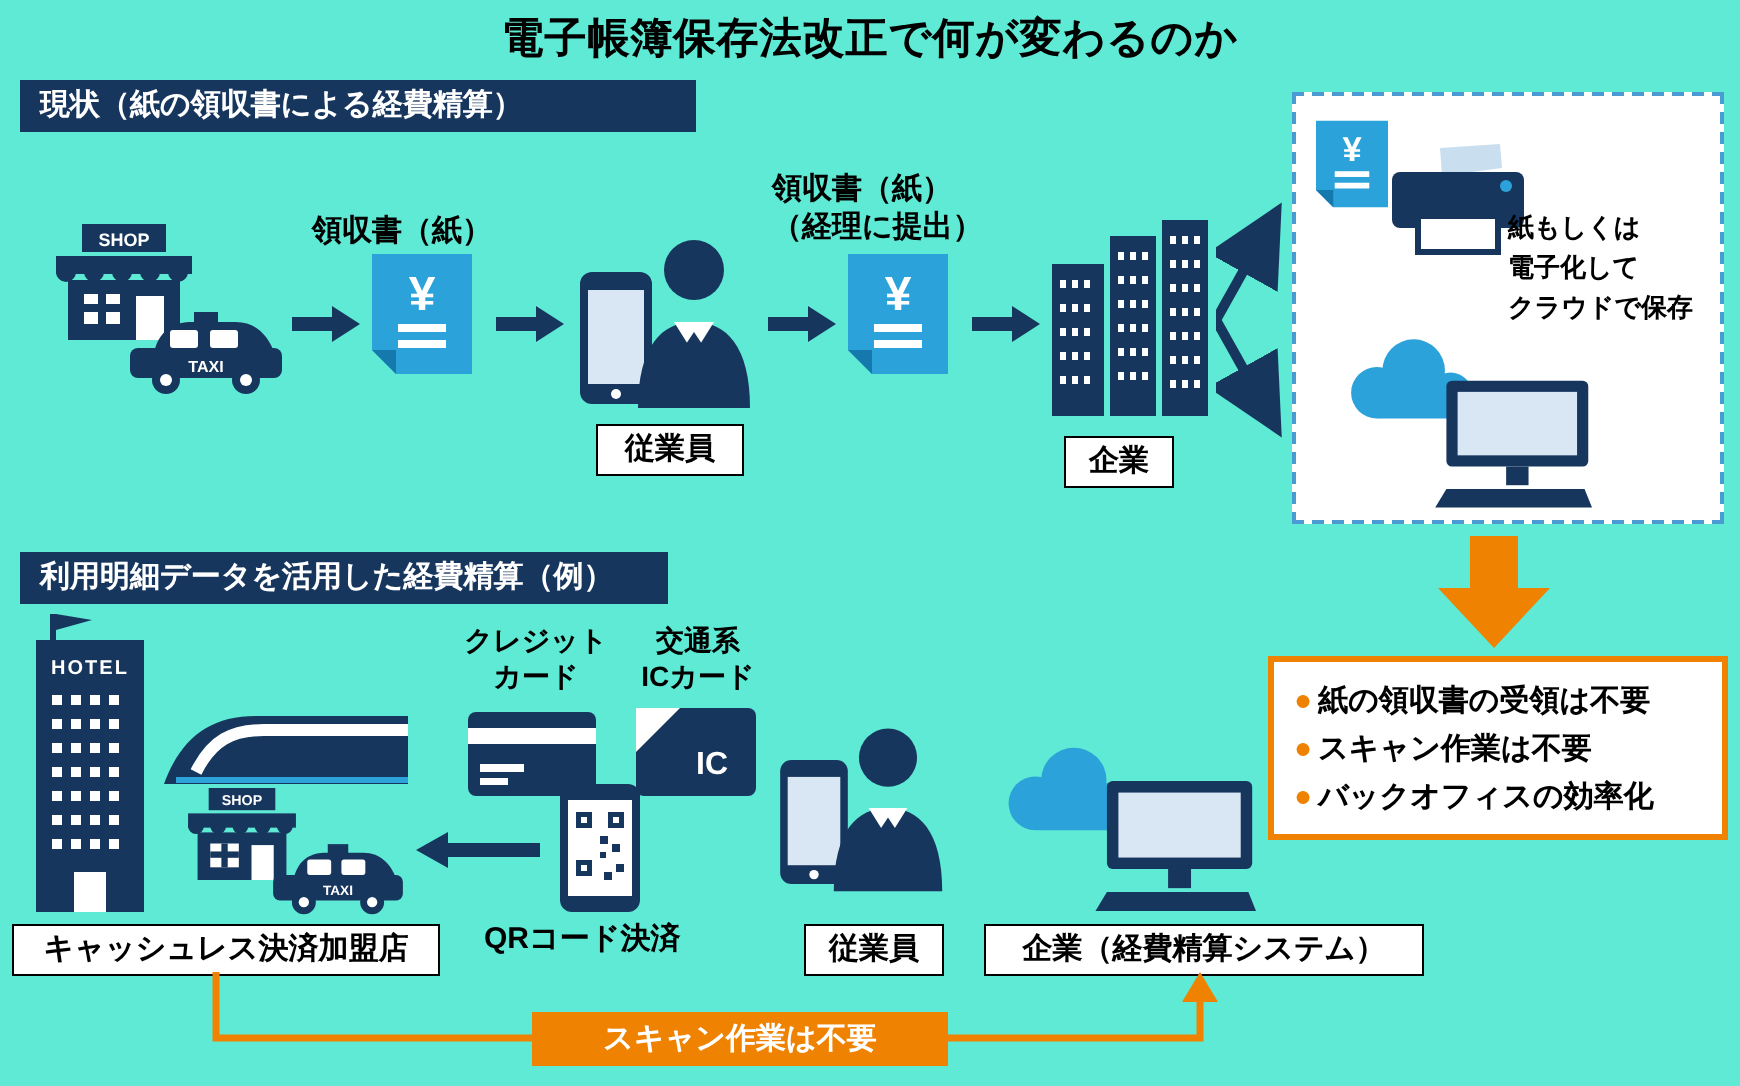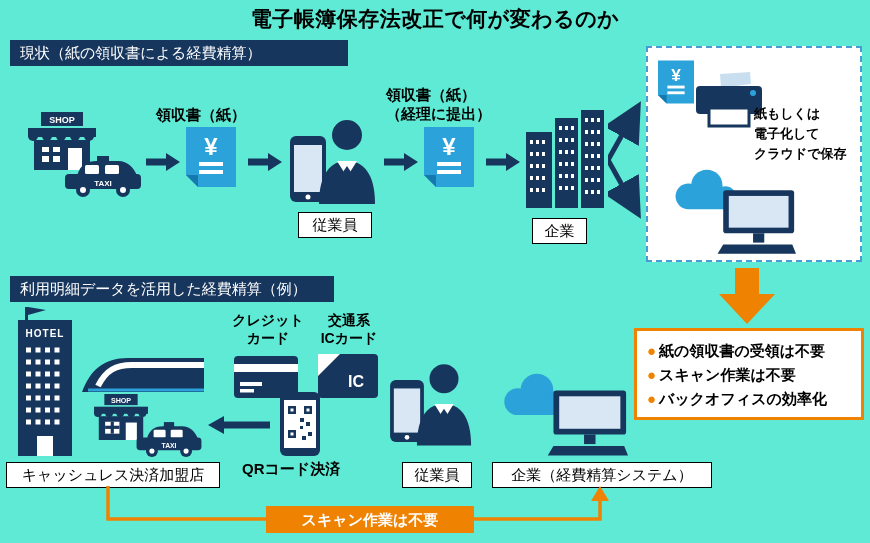--- a/index.html
+++ b/index.html
@@ -2,26 +2,26 @@
 <html><head>
 <meta charset="utf-8">
 <style>
   html,body{margin:0;padding:0;background:#fff}
   .canvas{position:relative;width:870px;height:543px;background:#5eead4;overflow:hidden;
           font-family:"Liberation Sans","DejaVu Sans",sans-serif;color:#000}
   .abs{position:absolute}
   svg{display:block}
   svg text{font-family:inherit}
   .title{top:5px;left:0;width:100%;text-align:center;font-size:21px;font-weight:bold;letter-spacing:.5px}
-  .sechdr{background:#17365d;color:#fff;font-size:15px;font-weight:normal;line-height:26px;height:26px;
+  .sechdr{background:#17365d;color:#fff;font-size:15px;font-weight:bold;line-height:26px;height:26px;
           padding-left:10px;box-sizing:border-box}
   .lbl{font-size:15px;font-weight:bold;text-align:left}
   .lbl-sm{font-size:14px;font-weight:bold;text-align:center}
   .preline{white-space:pre-line;line-height:1.25}
-  .tagbox{border:1px solid #000;background:#fff;font-size:15px;font-weight:normal;text-align:center;
+  .tagbox{border:1px solid #000;background:#fff;font-size:15px;font-weight:bold;text-align:center;
           line-height:22px;padding:1px 2px;box-sizing:border-box}
   .dashedbox{border:2px dashed #4a9bd4;box-sizing:border-box;background:#fff}
   .orangebox{border:3px solid #ef8200;box-sizing:border-box;padding:8px 10px;background:#fff}
   .orangebox .item{font-size:15px;font-weight:bold;line-height:24px;white-space:nowrap}
   .orangebox .blt{color:#ef8200;margin-right:3px}
   .note{font-size:13px;font-weight:bold;line-height:1.55}
   .sendlbl{background:#ef8200;color:#fff;font-size:15px;font-weight:bold;text-align:center;line-height:27px;height:27px;z-index:5}
 </style>
 </head>
 <body>

